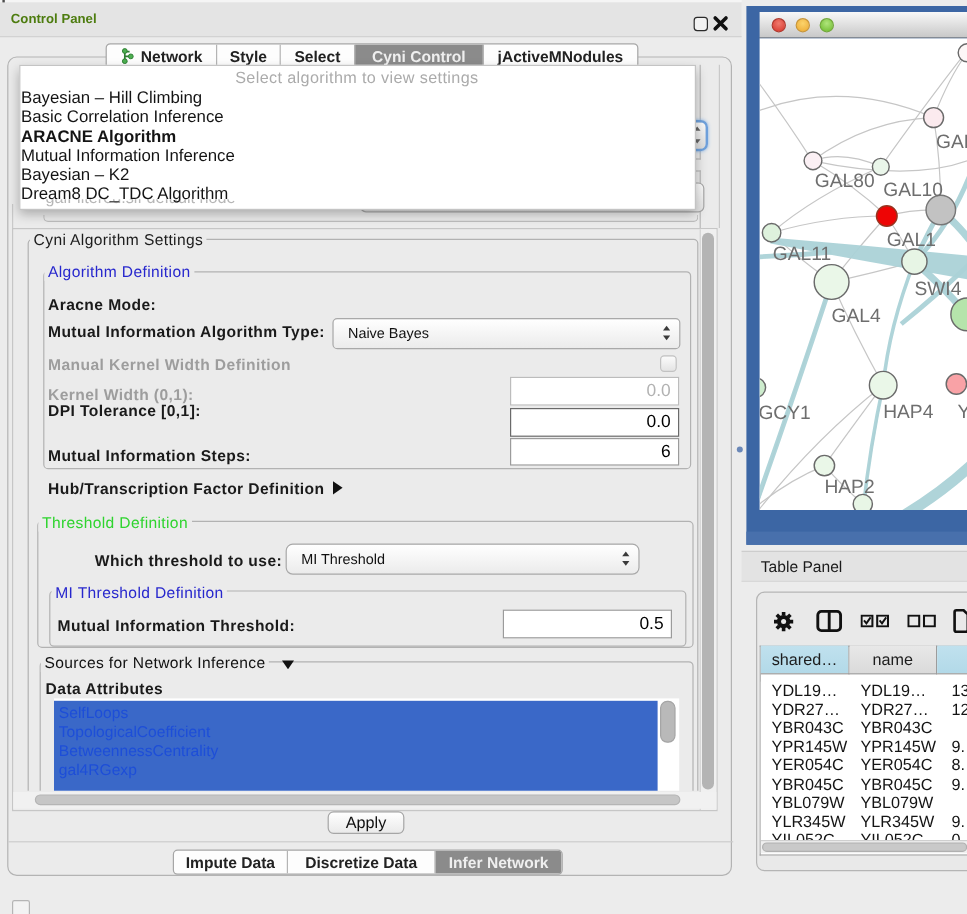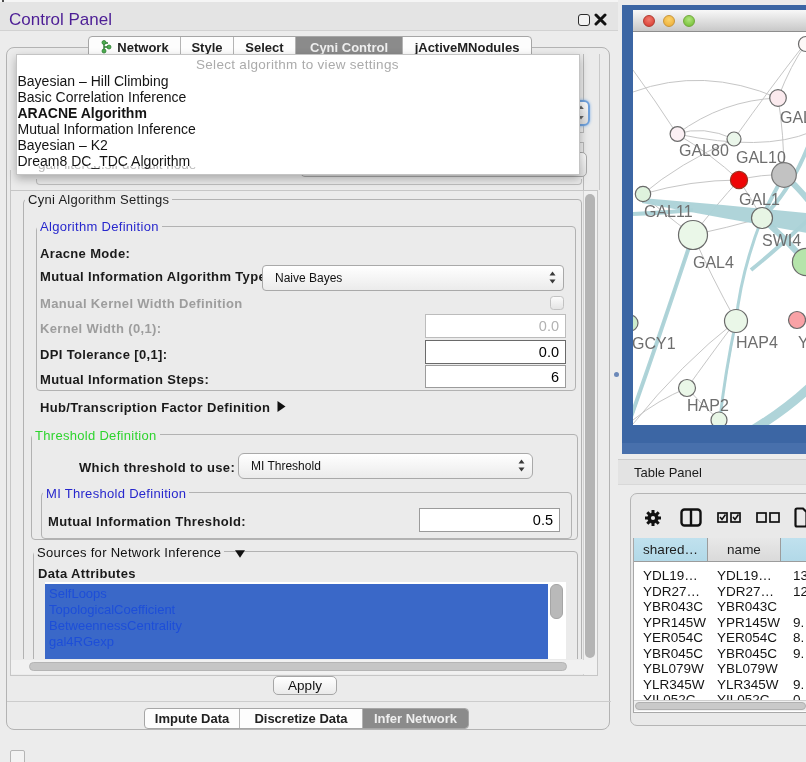--- a/index.html
+++ b/index.html
@@ -19,21 +19,21 @@
 .seg div:last-child{border-right:none;}
 .seg .sel{background:#8b8b8b;color:#efefef;}
 </style>
 </head>
 <body>
 <div id="root">
 
 <div class="abs" style="left:0;top:0;width:618px;height:2px;background:#f5f5f5;"></div>
 <div class="abs" style="left:2px;top:0;width:2px;height:5px;background:#4d4d4d;"></div>
 <div class="abs" style="left:0;top:2px;width:618px;height:28px;background:#e4e4e4;border-bottom:1px solid #d2d2d2;"></div>
-<div class="abs" style="left:9px;top:10px;font-size:17px;color:#4c1d95;">Control Panel</div>
+<div class="abs" style="left:9px;top:10px;font-size:11px;color:#4d7c0f;font-weight:bold;">Control Panel</div>
 <div class="abs" style="left:578px;top:14px;width:10px;height:10px;border:1.6px solid #2b2b2b;border-radius:3px;background:#f2f2f2;"></div>
 <svg class="abs" style="left:594px;top:13px;" width="13" height="13" viewBox="0 0 13 13">
       <path d="M2 2 L11 11 M11 2 L2 11" stroke="#111" stroke-width="3" stroke-linecap="round"></path>
     </svg>
 
 <div class="abs" style="left:6px;top:47px;width:604px;height:683px;background:#ebebeb;border:1px solid #b3b3b3;border-radius:8px;box-sizing:border-box;"></div>
 
 <div class="seg" style="left:88px;top:36px;height:22px;box-sizing:border-box;">
   <div style="width:91px;"><svg width="13" height="14" viewBox="0 0 13 14" style="margin-right:4px;">
           <path d="M4 3 L4 11 M4 7 L9 7 M4 3 L8 3" stroke="#2e7d32" stroke-width="1.4" fill="none"></path>
@@ -68,37 +68,37 @@
 
   <div class="gbox" style="left:13px;top:9px;width:557px;height:470px;"></div>
   <div class="gtitle" style="left:15px;top:2px;color:#1c1c1c;font-size:13px;">Cyni Algorithm Settings</div>
 
   <div class="gbox" style="left:26px;top:36px;width:538px;height:163px;"></div>
   <div class="gtitle" style="left:27px;top:29px;color:#2727cd;">Algorithm Definition</div>
 
   <div class="lbl" style="left:30px;top:56px;">Aracne Mode:</div>
 
   <div class="lbl" style="left:30px;top:79px;">Mutual Information Algorithm Type:</div>
-  <div class="combo" style="left:252px;top:75px;width:288px;height:24px;padding-left:12px;">
+  <div class="combo" style="left:267px;top:75px;width:288px;height:24px;">
     <div class="txt">Naive Bayes</div>
     <svg class="arrows" viewBox="0 0 9 17">
             <path d="M4.5 2.5 L7.5 6.5 L1.5 6.5 Z" fill="#3a3a3a"></path>
             <path d="M4.5 14.5 L7.5 10.5 L1.5 10.5 Z" fill="#3a3a3a"></path>
           </svg>
   </div>
 
   <div class="glbl" style="left:30px;top:106px;">Manual Kernel Width Definition</div>
   <div class="abs" style="left:540px;top:106px;width:14px;height:14px;border-radius:3.5px;background:linear-gradient(#fbfbfb,#e4e4e4);border:1px solid #c2c2c2;box-sizing:border-box;"></div>
 
   <div class="glbl" style="left:30px;top:131px;">Kernel Width (0,1):</div>
   <div class="field" style="left:415px;top:124px;width:141px;height:24px;border:1px solid #bcbcbc;box-sizing:border-box;color:#b2b2b2;">
           <span class="fv">0.0</span>
         </div>
 
-  <div class="lbl" style="left:30px;top:157px;">DPI Tolerance [0,1]:</div>
+  <div class="lbl" style="left:30px;top:145px;">DPI Tolerance [0,1]:</div>
   <div class="field" style="left:415px;top:150px;width:141px;height:24px;border:1px solid #6a6a6a;box-sizing:border-box;color:#000;">
           <span class="fv">0.0</span>
         </div>
 
   <div class="lbl" style="left:30px;top:182px;">Mutual Information Steps:</div>
   <div class="field" style="left:415px;top:175px;width:141px;height:23px;border:1px solid #9b9b9b;box-sizing:border-box;color:#000;">
           <span class="fv">6</span>
         </div>
 
   <div class="lbl" style="left:30px;top:210px;">Hub/Transcription Factor Definition</div>

